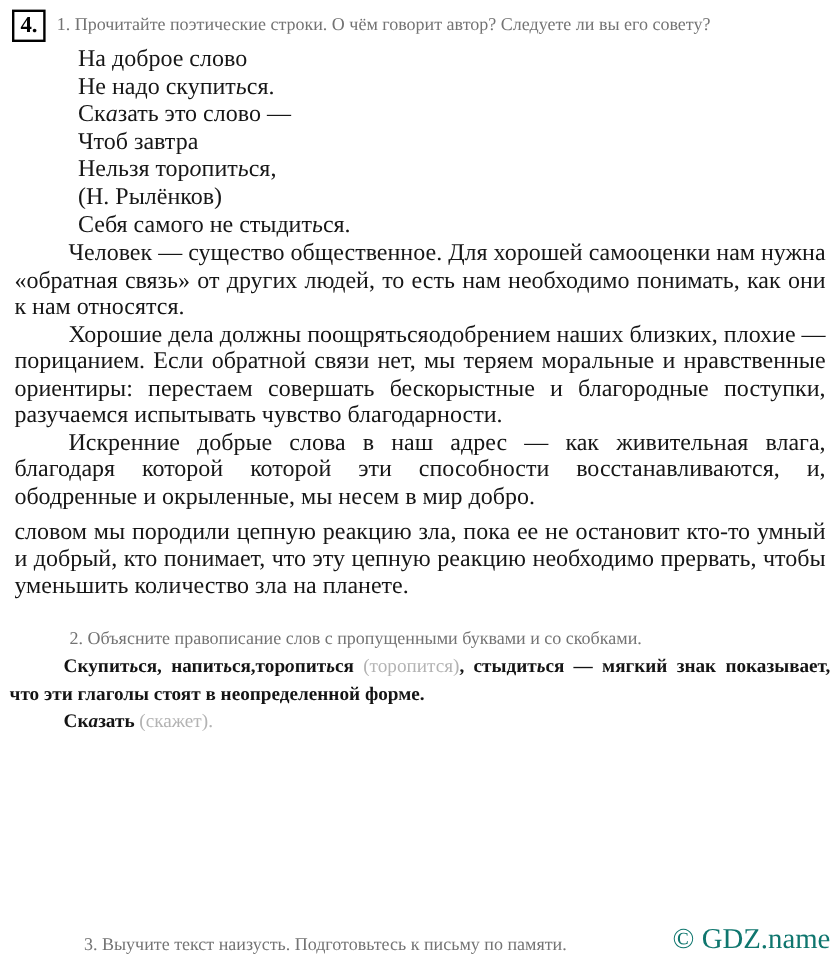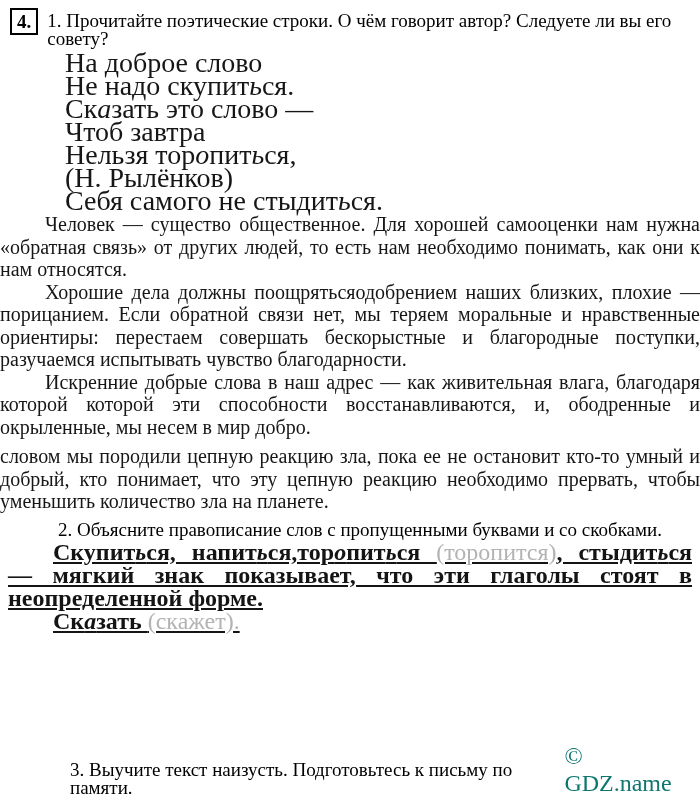--- a/index.html
+++ b/index.html
@@ -8,41 +8,41 @@
     font-family: "Liberation Serif", "DejaVu Serif", serif;
     color: #1b1b1b;
   }
   .sheet { position: relative; width: 700px; height: 805px; overflow: hidden; background: #fff; }
 
   .header { display: flex; align-items: flex-start; gap: 9px; padding: 8px 10px 0 10px; }
   .numbox {
     border: 2px solid #000; font-weight: bold; font-size: 19px;
     line-height: 21px; padding: 1px 5px; color: #000; flex: 0 0 auto;
   }
-  .task-gray { color: #000000; font-size: 19px; line-height: 18px; }
+  .task-gray { color: #737373; font-size: 15px; line-height: 18px; }
   .header .task-gray { padding-top: 4px; }
 
-  .poem { margin: 3px 0 1px 65px; font-size: 28px; line-height: 23px; color: #161616; }
+  .poem { margin: 3px 0 1px 65px; font-size: 20px; line-height: 23px; color: #161616; }
   .poem .pline { white-space: nowrap; }
 
   .essay p {
-    margin: 0; padding: 0 0;
+    margin: 0; padding: 0 12px;
     font-size: 20px; line-height: 22.5px;
     text-align: justify; text-indent: 45px; color: #161616;
   }
   .essay p.stretch-last { text-align-last: justify; }
   .essay p.noindent { text-indent: 0; margin-top: 7px; }
 
-  .task2 { margin: 8px 0 2px 58px; }
+  .task2 { margin: 24px 0 2px 58px; }
 
   .answer {
     margin: 0; padding: 0 8px;
-    font-size: 24px; line-height: 23px;
+    font-size: 16px; line-height: 23px;
     text-align: justify; text-indent: 45px;
-    font-weight: bold; color: #141414; text-decoration: underline;
+    font-weight: bold; color: #141414;
   }
   .answer.short { text-align: left; }
 
   .it { font-style: italic; }
   .muted { color: #b3b3b3; font-weight: normal; }
 
   .footer {
     position: absolute; left: 12px; right: 0; bottom: 8px;
     display: flex; justify-content: space-between; align-items: flex-end;
     padding: 0 8px 0 58px;

